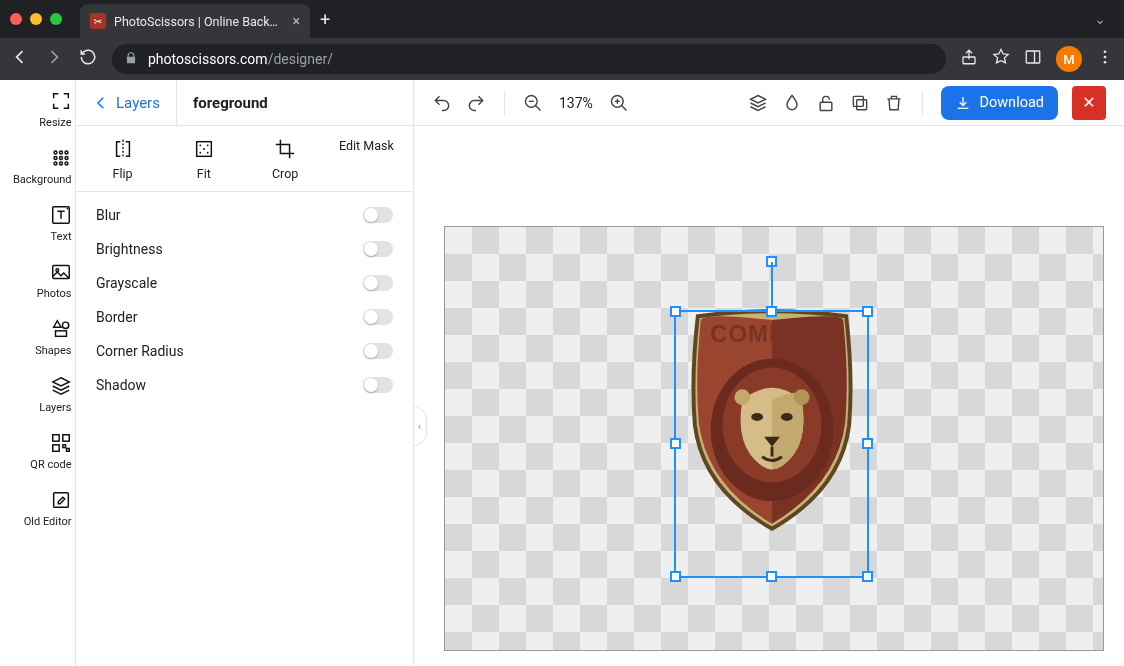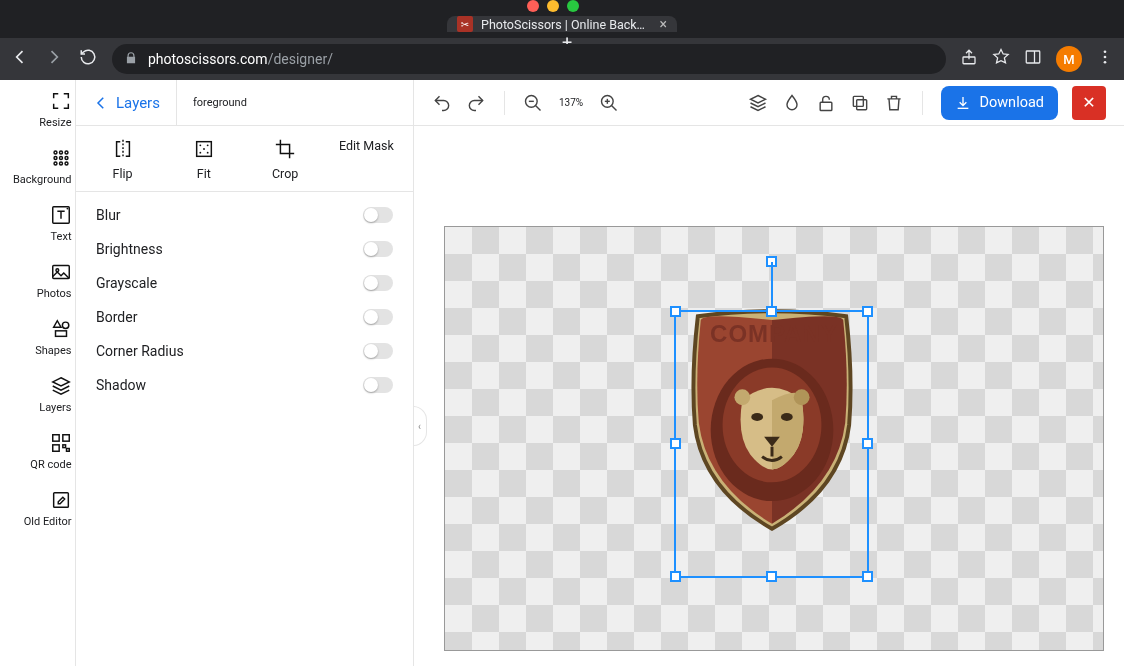--- a/index.html
+++ b/index.html
@@ -1,20 +1,20 @@
 <!DOCTYPE html>
 <html><head>
 <meta charset="utf-8">
 <style>
   * { box-sizing: border-box; margin: 0; padding: 0; font-family: -apple-system, BlinkMacSystemFont, "Segoe UI", Roboto, sans-serif; }
   html, body { width: 1124px; height: 666px; overflow: hidden; background: #fff; }
 
   
   .chrome { background: #202124; color: #e8eaed; }
-  .titlebar { display: flex; align-items: center; height: 38px; padding: 0 10px; flex-direction: column; }
+  .titlebar { display: flex; align-items: center; height: 38px; padding: 0 10px; }
   .traffic { display: flex; gap: 8px; margin-right: 18px; }
   .dot { width: 12px; height: 12px; border-radius: 50%; }
   .dot.red { background: #ff5f57; }
   .dot.yellow { background: #febc2e; }
   .dot.green { background: #28c840; }
   .tab { display: flex; align-items: center; background: #35363a; border-radius: 8px 8px 0 0; height: 34px; padding: 0 10px; gap: 8px; max-width: 230px; margin-top: 4px; }
   .favicon { width: 16px; height: 16px; background: #a93226; border-radius: 2px; display:flex;align-items:center;justify-content:center;}
   .favicon::after{content:"✂";font-size:10px;color:#fff;}
   .tab-title { font-size: 12.5px; color: #e8eaed; white-space: nowrap; overflow: hidden; text-overflow: ellipsis; flex: 1; }
   .tab-close { font-size: 14px; color: #bbb; }
@@ -40,36 +40,36 @@
   .rail { width: 76px; border-right: 1px solid #e5e5e5; display: flex; flex-direction: column; align-items: center; padding-top: 10px; gap: 18px; }
   .rail-item { display: flex; flex-direction: column; align-items: flex-end; gap: 4px; cursor: pointer; width: 68px; }
   .rail-item svg { width: 22px; height: 22px; stroke: #111; fill: none; stroke-width: 1.6; }
   .rail-item span { font-size: 11px; color: #202124; text-align:center; }
 
   
   .panel { width: 338px; border-right: 1px solid #e5e5e5; display: flex; flex-direction: column; }
   .panel-head { height: 46px; display: flex; align-items: center; border-bottom: 1px solid #e5e5e5; }
   .back-layers { display: flex; align-items: center; gap: 6px; color: #1a73e8; font-size: 15px; padding: 0 16px; cursor: pointer; height: 100%; border-right: 1px solid #e5e5e5; }
   .back-layers svg { stroke: #1a73e8; }
-  .layer-name { padding: 0 16px; font-size: 11px; color: #202124; }
+  .layer-name { padding: 0 16px; font-size: 15px; color: #202124; font-weight: bold; }
   .panel-tools { display: flex; justify-content: space-around; align-items: flex-start; padding: 12px 6px 10px; border-bottom: 1px solid #e5e5e5; }
   .ptool { display: flex; flex-direction: column; align-items: center; gap: 6px; cursor: pointer; width: 60px; }
   .ptool svg { width: 22px; height: 22px; stroke: #111; fill: none; stroke-width: 1.6; }
   .ptool span { font-size: 12.5px; color: #202124; text-align:center; line-height:1.2;}
   .adjust-list { padding: 6px 0; }
   .adjust-row { display: flex; align-items: center; justify-content: space-between; padding: 9px 20px; font-size: 14px; color: #202124; }
   .toggle { width: 30px; height: 16px; background: #e3e3e3; border-radius: 10px; position: relative; cursor: pointer; }
   .toggle::after { content: ""; position: absolute; width: 14px; height: 14px; background: #fff; border-radius: 50%; top: 1px; left: 1px; box-shadow: 0 1px 2px rgba(0,0,0,.3); }
 
   
   .canvas-wrap { flex: 1; display: flex; flex-direction: column; background: #fff; position:relative;}
   .canvas-toolbar { height: 46px; display: flex; align-items: center; padding: 0 18px; gap: 14px; border-bottom: 1px solid #e5e5e5; }
   .ct-ico { width: 20px; height: 20px; stroke: #444; fill: none; stroke-width: 1.7; cursor: pointer; }
   .ct-sep { flex: 0 0 1px; height: 24px; background: #e5e5e5; margin: 0 4px; }
-  .zoom { font-size: 10px; color: #202124; margin: 0 2px; }
+  .zoom { font-size: 14px; color: #202124; margin: 0 2px; }
   .ct-spacer { flex: 1; }
   .dl-btn { background: #1a73e8; color: #fff; border: none; border-radius: 8px; height: 34px; padding: 0 14px; font-size: 14.5px; display: flex; align-items: center; gap: 8px; cursor: pointer; }
   .close-btn { background: #d93025; color: #fff; width: 34px; height: 34px; border-radius: 4px; display: flex; align-items: center; justify-content: center; cursor: pointer; font-size: 16px; }
 
   .stage { flex: 1; position: relative; overflow: hidden; }
   .notch { position:absolute; left:-1px; top:280px; width:14px; height:40px; border:1px solid #e5e5e5; border-left:none; border-radius:0 20px 20px 0; background:#fff; display:flex;align-items:center;justify-content:center;color:#888;font-size:10px;}
   .checker { position: absolute; left: 30px; top: 100px; right: 20px; height: 425px;
     background-image:
       linear-gradient(45deg, #d8d8d8 25%, transparent 25%),
       linear-gradient(-45deg, #d8d8d8 25%, transparent 25%),

